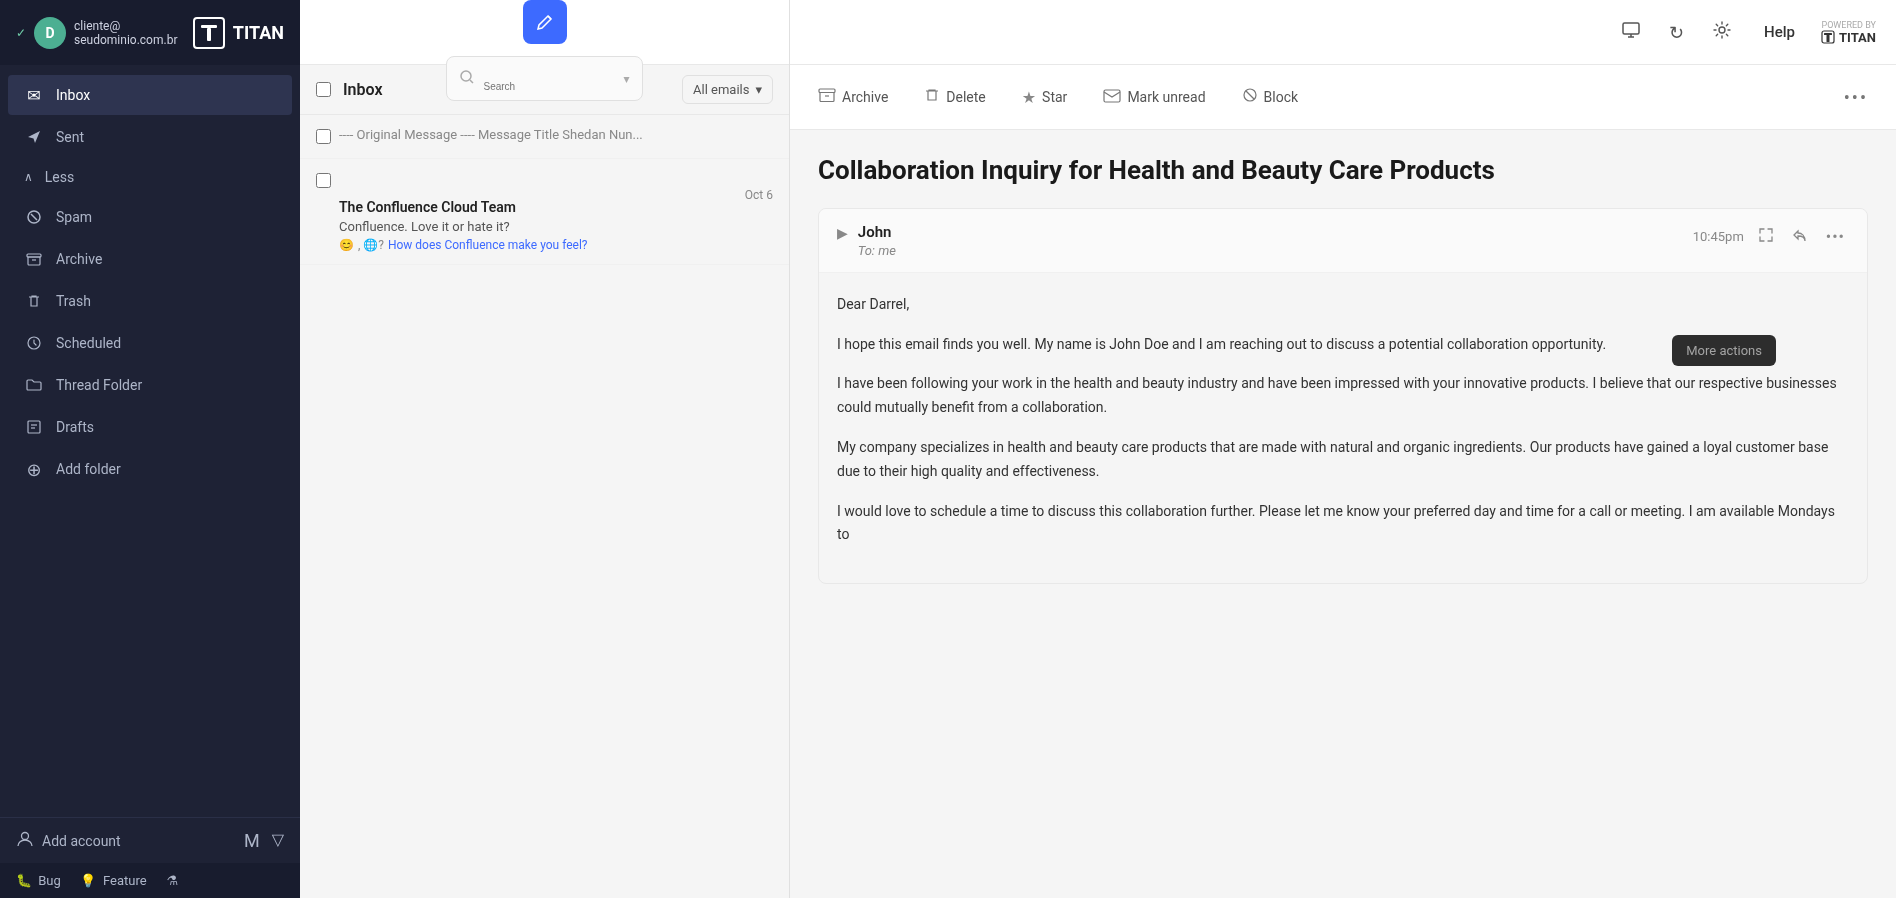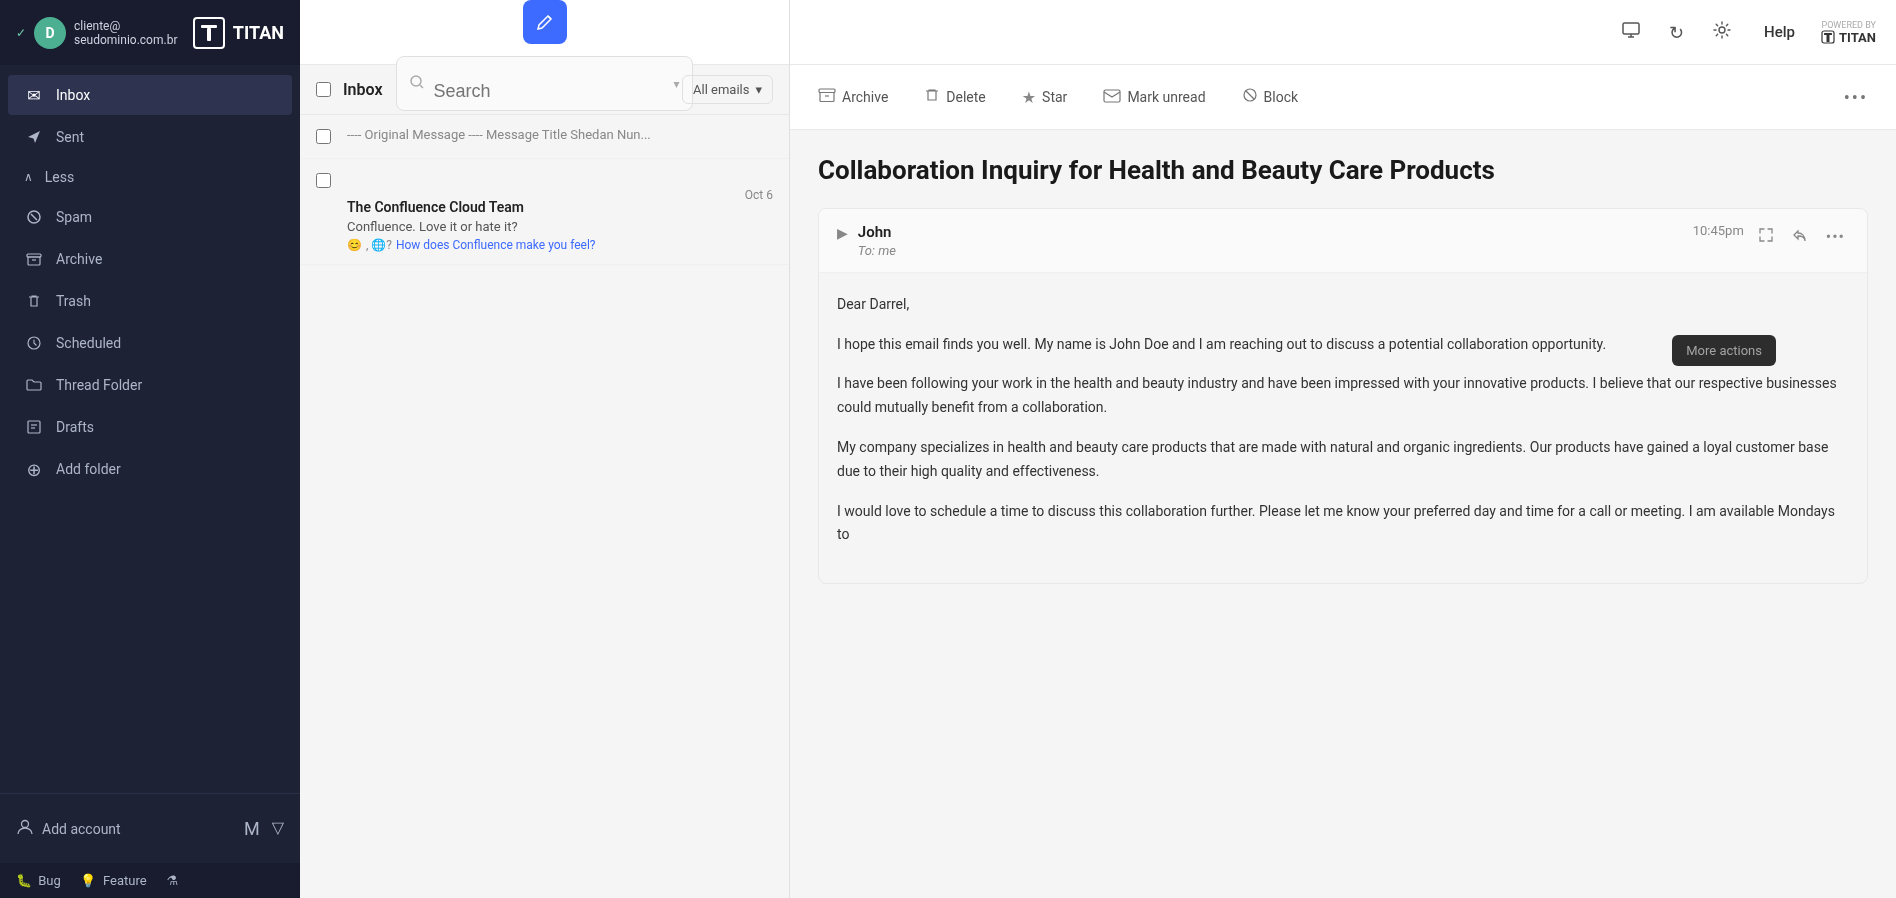--- a/index.html
+++ b/index.html
@@ -106,21 +106,21 @@
       align-items: center;
       gap: 12px;
       padding: 10px 16px;
       cursor: pointer;
       color: #adb5c8;
       font-size: 14px;
       margin: 2px 8px;
     }
 
     #sidebar-footer {
-      padding: 24px 16px;
+      padding: 12px 16px;
       border-top: 1px solid #2a2f47;
       display: flex;
       align-items: center;
       justify-content: space-between;
     }
 
     .add-account-btn {
       display: flex;
       align-items: center;
       gap: 8px;
@@ -175,21 +175,21 @@
       padding: 8px 12px;
       background: #fafafa;
       gap: 8px;
     }
 
     .search-input {
       border: none;
       background: transparent;
       outline: none;
       flex: 1;
-      font-size: 18px;
+      font-size: 10px;
       color: #444;
       margin-top: 16px;
     }
 
     #email-list-header {
       display: flex;
       align-items: center;
       padding: 10px 16px;
       border-bottom: 1px solid #e8e8e8;
       gap: 12px;
@@ -218,21 +218,21 @@
       flex: 1;
       overflow-y: auto;
     }
 
     .email-item {
       display: flex;
       align-items: flex-start;
       padding: 12px 16px;
       border-bottom: 1px solid #f0f0f0;
       cursor: pointer;
-      gap: 16px;
+      gap: 8px;
     }
 
     .email-checkbox {
       margin-top: 2px;
       flex-shrink: 0;
     }
 
     .email-content {
       flex: 1;
       min-width: 0;
@@ -342,21 +342,21 @@
 
     .email-to {
       font-size: 13px;
       color: #888;
       margin-top: 2px;
       font-style: italic;
     }
 
     .email-card-meta {
       display: flex;
-      align-items: flex-start;
+      align-items: center;
       gap: 10px;
       color: #888;
       font-size: 13px;
     }
 
     .email-action-icon {
       cursor: pointer;
       color: #888;
       font-size: 16px;
       padding: 4px;

